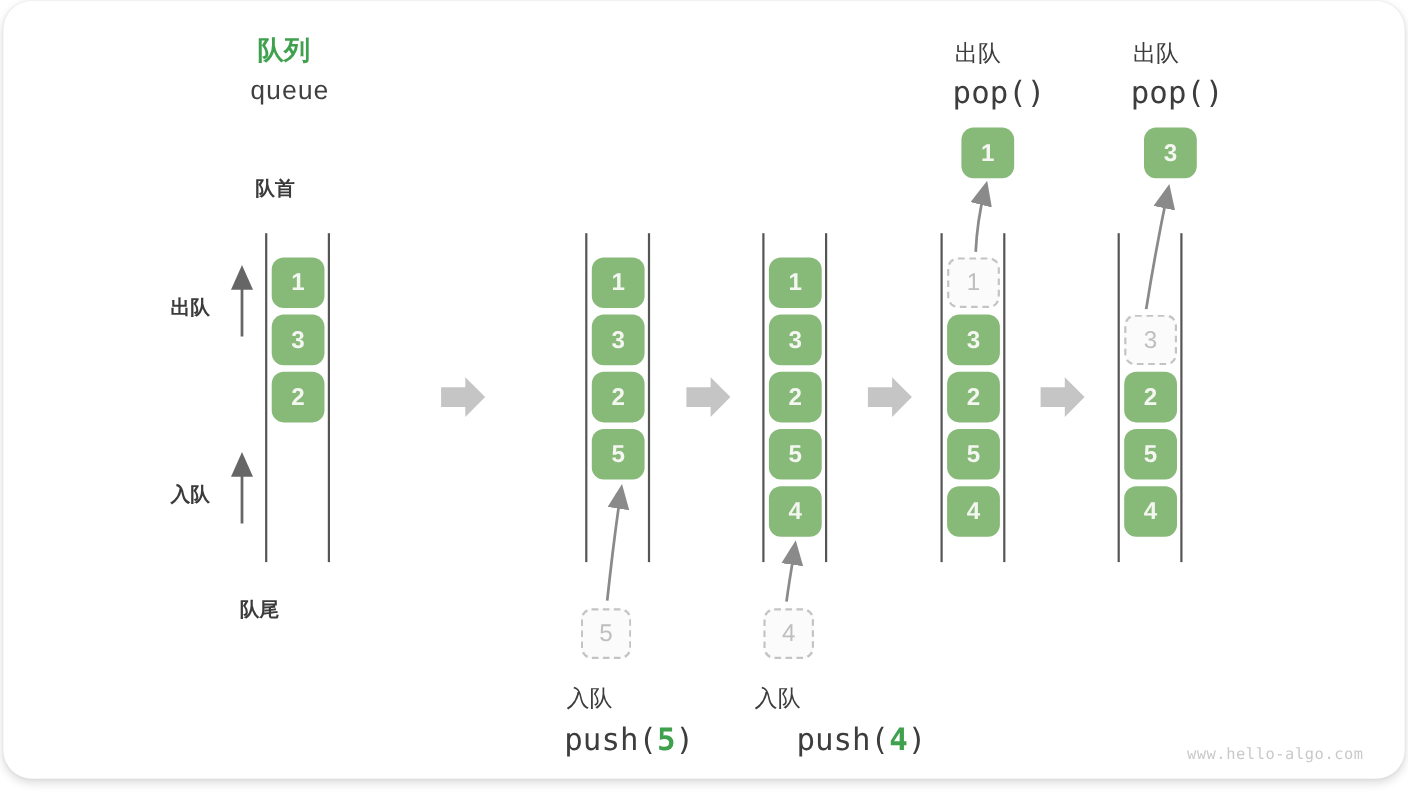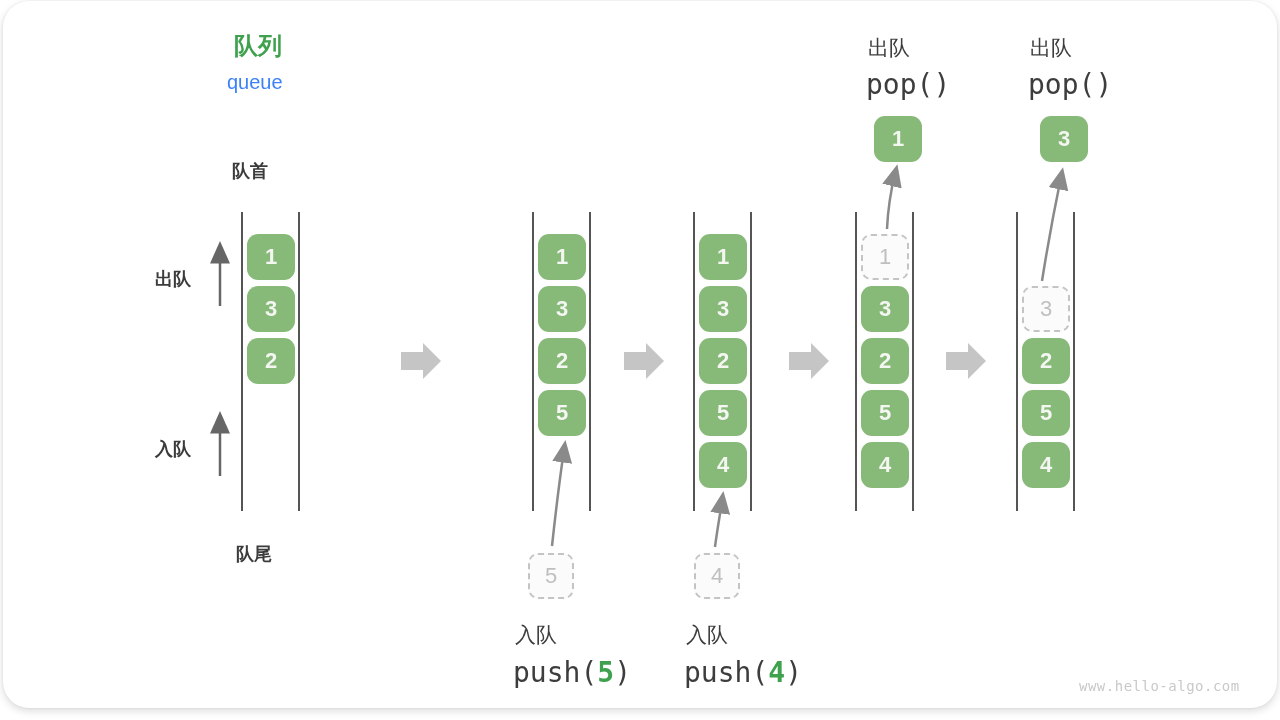--- a/index.html
+++ b/index.html
@@ -20,21 +20,21 @@
   .card{
     position:absolute;left:3px;top:1px;width:1274px;height:707px;
     background:#ffffff;border-radius:26px;
     box-shadow:0 3px 9px rgba(0,0,0,0.14), 0 0 3px rgba(0,0,0,0.07);
   }
   .abs{position:absolute;}
   svg.arrows{position:absolute;left:0;top:0;width:1280px;height:720px;pointer-events:none;}
 
   
   .title-zh{font-size:24px;font-weight:bold;color:var(--accent-green);}
-  .title-en{font-size:20px;color:#3b82f6;font-family:Liberation Sans, sans-serif;}
+  .title-en{font-size:24px;color:#404040;font-family:Liberation Mono, monospace;}
 
   
   .side-lbl{font-size:18px;font-weight:bold;color:var(--text-dark);}
 
   
   .op-lbl{font-size:21px;color:#3d3d3d;}
   .op-code{font-size:28px;color:#3d3d3d;font-family:"DejaVu Sans Mono", monospace;}
   .op-code .arg{color:var(--accent-green);font-weight:bold;}
 
   
@@ -98,21 +98,21 @@
 
     <path d="M1039,280 C1045,242 1051,210 1058,176" fill="none" stroke="var(--thin-arrow-gray)" stroke-width="2.5" marker-end="url(#headGray)"></path>
   </svg>
 
   <div class="abs title-zh" style="left:231px;top:29px">队列</div>
   <div class="abs title-en" style="left:224px;top:70px">queue</div>
 
   <div class="abs side-lbl" style="left:229px;top:158px">队首</div>
   <div class="abs side-lbl" style="left:152px;top:266px">出队</div>
   <div class="abs side-lbl" style="left:152px;top:436px">入队</div>
-  <div class="abs side-lbl" style="left:233px;top:541px">队尾</div>
+  <div class="abs side-lbl" style="left:215px;top:541px">队尾</div>
 
   <div class="queue-walls" style="left:238px"></div>
   <div class="queue-walls" style="left:529px"></div>
   <div class="queue-walls" style="left:690px"></div>
   <div class="queue-walls" style="left:852px"></div>
   <div class="queue-walls" style="left:1013px"></div>
 
   <div class="box q1 s1">1</div>
   <div class="box q1 s2">3</div>
   <div class="box q1 s3">2</div>
@@ -125,21 +125,21 @@
   <div class="abs op-lbl" style="left:512px;top:620px">入队</div>
   <div class="abs op-code" style="left:510px;top:655px"><span>push(</span><span class="arg">5</span><span>)</span></div>
 
   <div class="box q3 s1">1</div>
   <div class="box q3 s2">3</div>
   <div class="box q3 s3">2</div>
   <div class="box q3 s4">5</div>
   <div class="box q3 s5">4</div>
   <div class="dashed-box" style="left:691px;top:552px">4</div>
   <div class="abs op-lbl" style="left:683px;top:620px">入队</div>
-  <div class="abs op-code" style="left:681px;top:655px"><span>push(</span><span class="arg">4</span><span>)</span></div>
+  <div class="abs op-code" style="left:721px;top:655px"><span>push(</span><span class="arg">4</span><span>)</span></div>
 
   <div class="abs op-lbl" style="left:865px;top:33px">出队</div>
   <div class="abs op-code" style="left:863px;top:67px">pop()</div>
   <div class="box" style="left:871px;top:115px">1</div>
   <div class="dashed-box q4 s1" style="width:48px">1</div>
   <div class="box q4 s2">3</div>
   <div class="box q4 s3">2</div>
   <div class="box q4 s4">5</div>
   <div class="box q4 s5">4</div>
 

